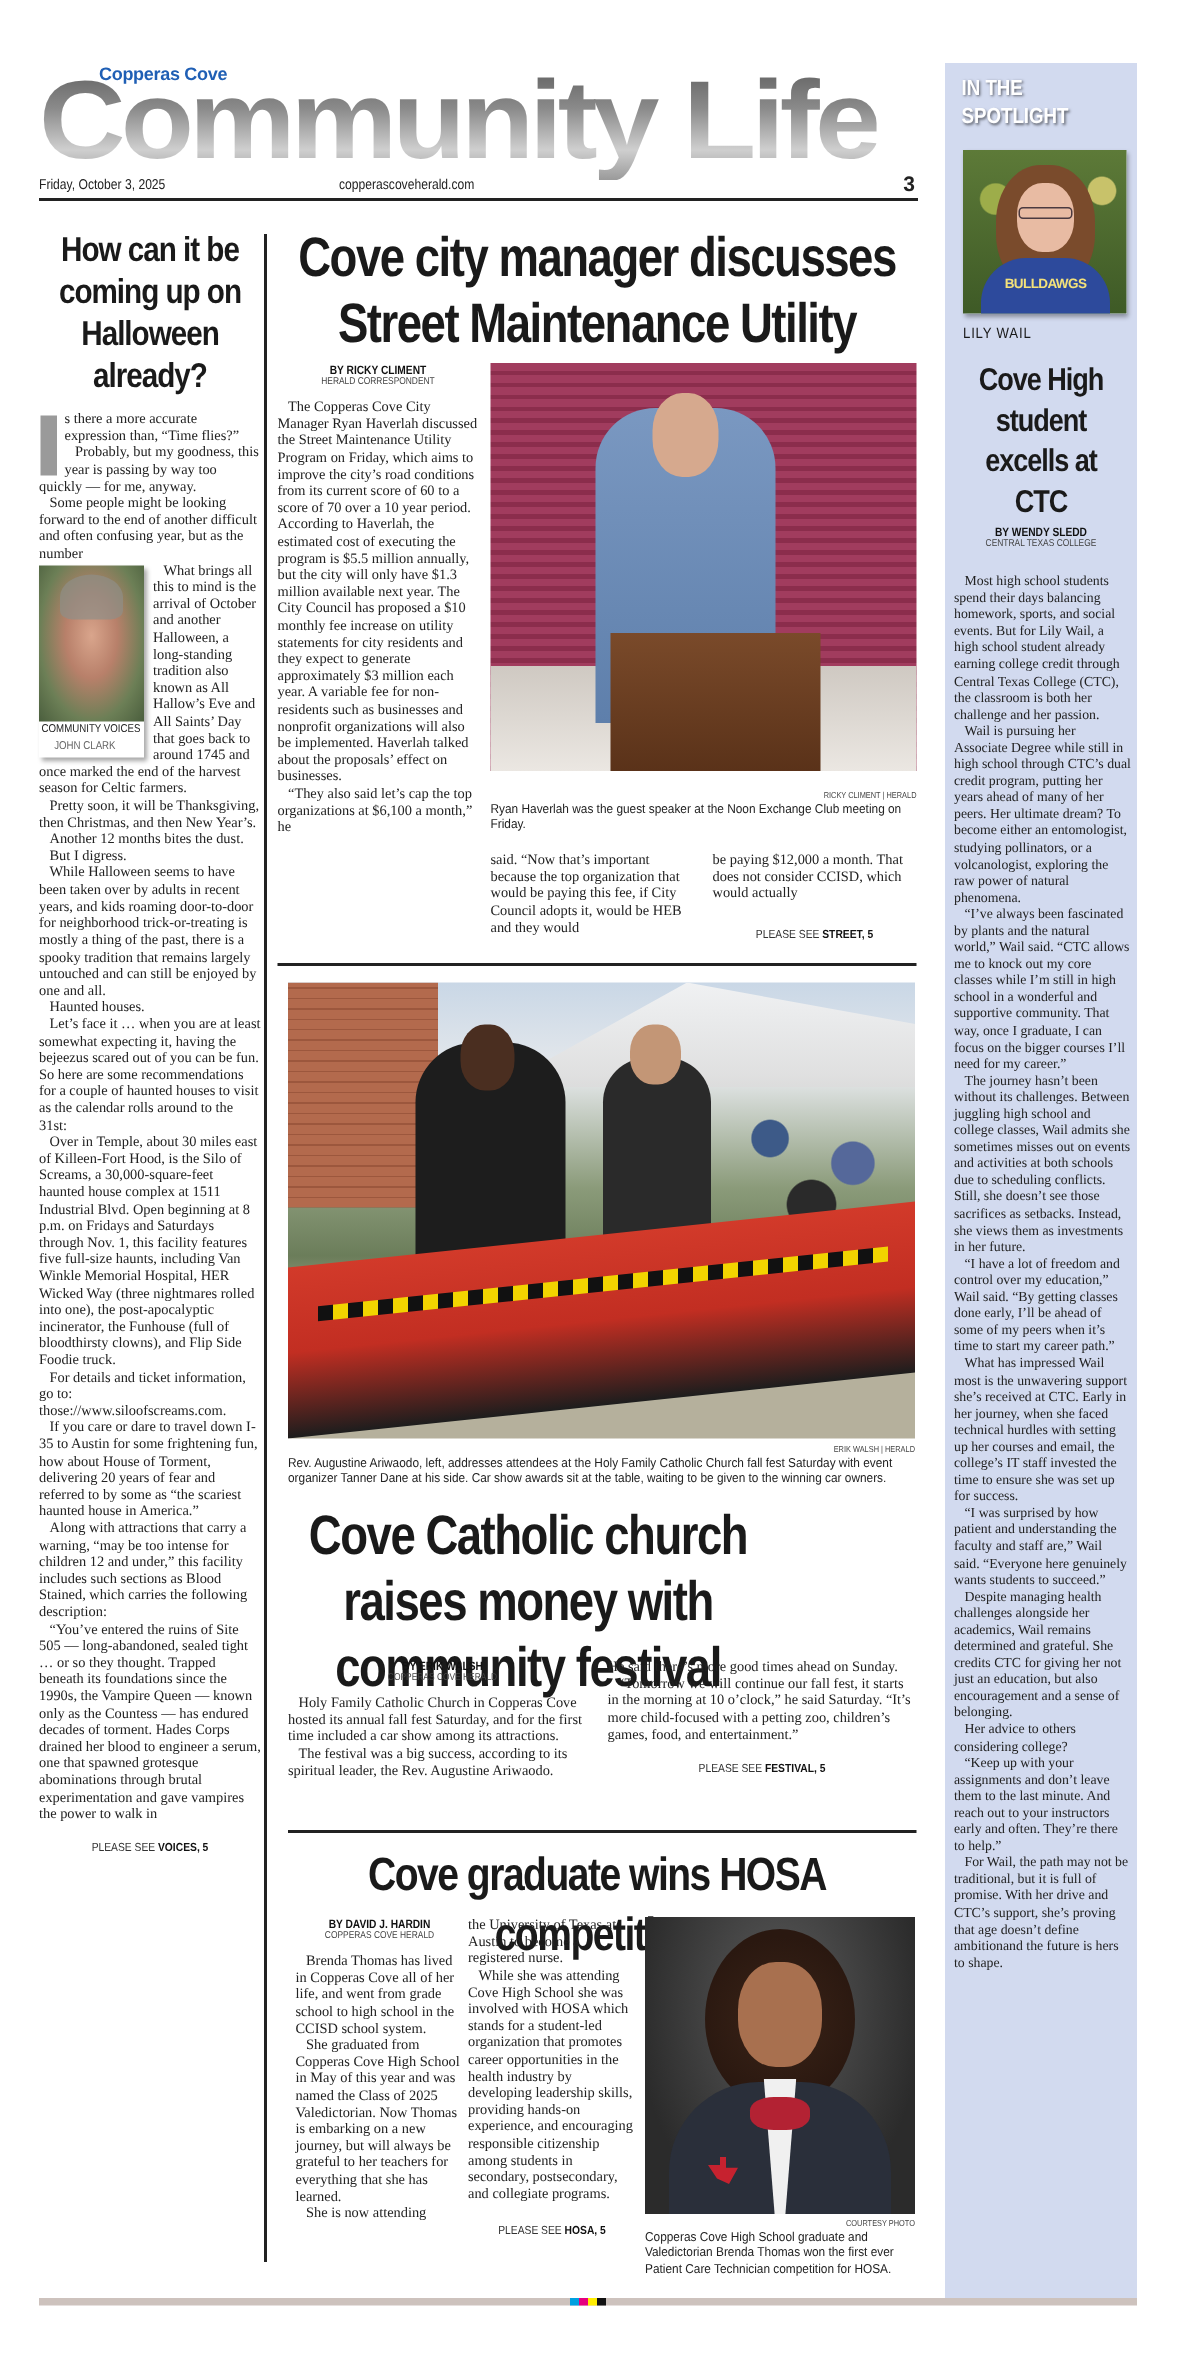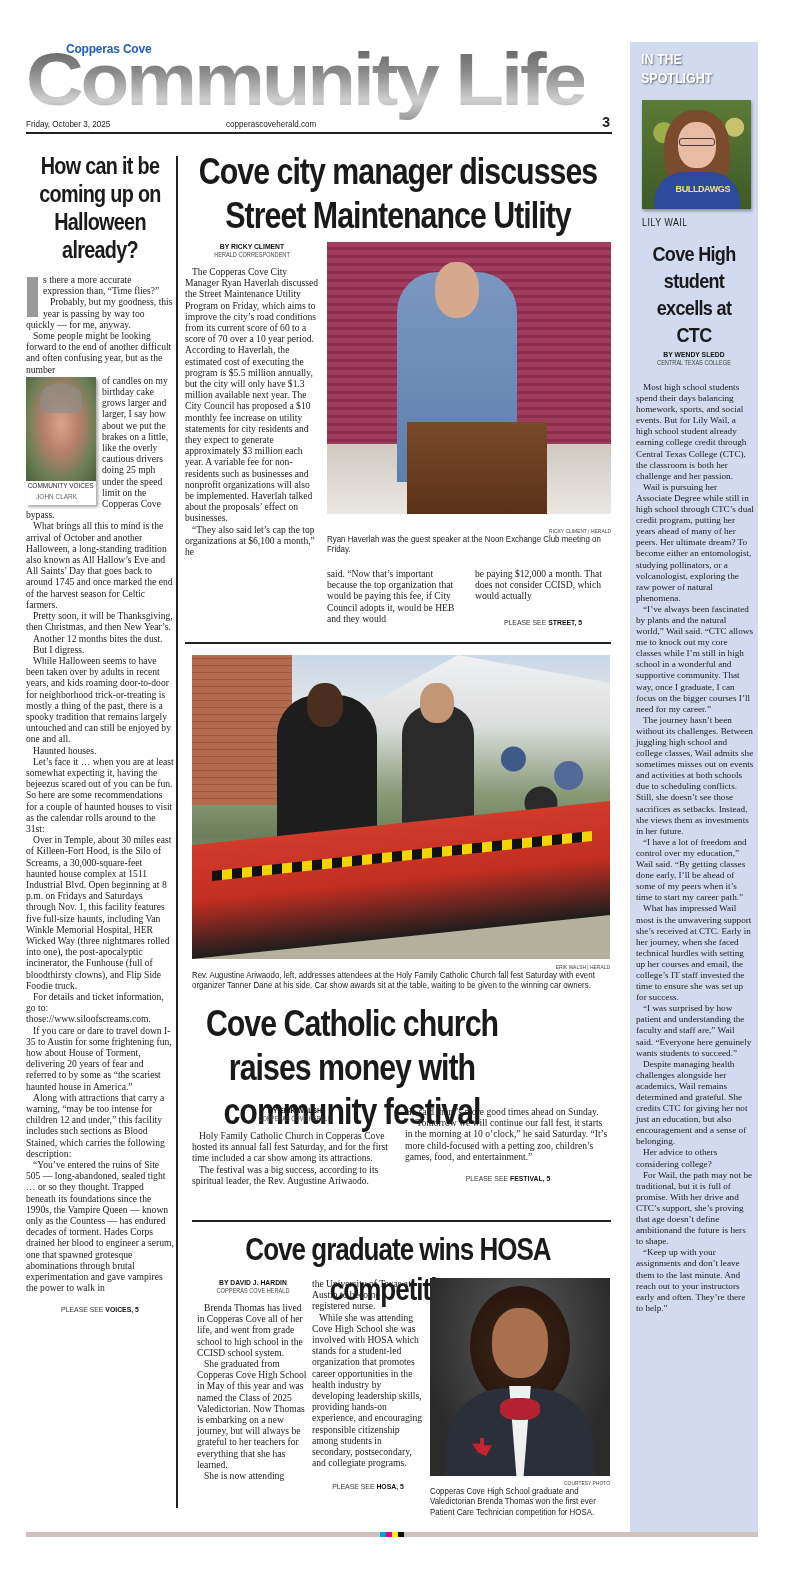--- a/index.html
+++ b/index.html
@@ -72,21 +72,21 @@
 
   
   .spot { position: absolute; left: 630px; top: 42px; width: 128px; height: 1490px; background: #d2daef; }
   .spot-head { position: absolute; left: 11px; top: 8px; font-family: "Liberation Sans", sans-serif; font-weight: 700; font-size: 14.5px; line-height: 19px; color: #ffffff; text-shadow: 1px 1px 2px rgba(0,0,0,0.55); transform: scaleX(0.86); transform-origin: left; }
   .spot-photo { position: absolute; left: 12px; top: 58px; width: 109px; height: 109px; overflow: hidden; box-shadow: 1px 2px 3px rgba(0,0,0,0.35);
     background: radial-gradient(circle at 20% 30%, #9dad4a 0 10px, transparent 11px), radial-gradient(circle at 85% 25%, #c8c26a 0 9px, transparent 10px), linear-gradient(180deg, #5d7a38, #3e5a26); }
   .sp-hair { position: absolute; left: 22px; top: 10px; width: 66px; height: 84px; border-radius: 45%; background: #7a4b2c; }
   .sp-face { position: absolute; left: 36px; top: 22px; width: 38px; height: 46px; border-radius: 45%; background: #e8bba3; }
   .sp-glasses { position: absolute; left: 37px; top: 38px; width: 36px; height: 8px; border: 1.5px solid #4b3a40; border-radius: 3px; }
   .sp-shirt { position: absolute; left: 12px; top: 72px; width: 86px; height: 44px; border-radius: 30px 30px 0 0; background: #2d4a9c; }
-  .sp-shirt-text { position: absolute; left: 22px; top: 84px; width: 66px; font-family: "Liberation Sans", sans-serif; font-weight: 900; font-size: 9px; color: #f4e27a; text-align: right; letter-spacing: -0.4px; }
+  .sp-shirt-text { position: absolute; left: 22px; top: 84px; width: 66px; font-family: "Liberation Sans", sans-serif; font-weight: 900; font-size: 9px; color: #f4e27a; text-align: center; letter-spacing: -0.4px; }
   .spot-name { position: absolute; left: 12px; top: 175px; font-family: "Liberation Sans", sans-serif; font-size: 10px; color: #1a1a1a; letter-spacing: 0.6px; transform: scaleX(0.88); transform-origin: left; }
   .spot-title { position: absolute; left: 0; top: 198px; width: 128px; font-family: "Liberation Sans", sans-serif; font-size: 21px; line-height: 27px; text-align: center; color: #1a1a1a; letter-spacing: -0.8px; transform: scaleX(0.86); }
   .spot-byline { position: absolute; left: 0; top: 308px; width: 128px; }
   .spot-body { position: absolute; left: 6px; top: 340px; width: 118px; font-size: 9.2px; line-height: 11.1px; }
 
   
   .footer-bar { position: absolute; left: 26px; top: 1532px; width: 732px; height: 5px; background: #cdc2bd; }
   .reg { position: absolute; top: 1532px; height: 5px; width: 6px; }
 </style>
 </head>
@@ -106,21 +106,20 @@
   <div class="serif-body">
     <div class="dropcap"></div>
     <p style="text-indent:0">s there a more accurate expression than, “Time flies?”</p>
     <p>Probably, but my goodness, this year is passing by way too quickly — for me, anyway.</p>
     <p>Some people might be looking forward to the end of another difficult and often confusing year, but as the number</p>
     <div class="mug">
       <div class="mug-photo"></div>
       <div class="mug-label">COMMUNITY VOICES</div>
       <div class="mug-name">JOHN CLARK</div>
     </div>
-    <p style="text-indent:0;text-align:left">of candles on my birthday cake grows larger and larger, I say how about we put the brakes on a little, like the overly cautious drivers doing 25 mph under the speed limit on the Copperas Cove bypass.</p>
     <p>What brings all this to mind is the arrival of October and another Halloween, a long-standing tradition also known as All Hallow’s Eve and All Saints’ Day that goes back to around 1745 and once marked the end of the harvest season for Celtic farmers.</p>
     <p>Pretty soon, it will be Thanksgiving, then Christmas, and then New Year’s.</p>
     <p>Another 12 months bites the dust.</p>
     <p>But I digress.</p>
     <p>While Halloween seems to have been taken over by adults in recent years, and kids roaming door-to-door for neighborhood trick-or-treating is mostly a thing of the past, there is a spooky tradition that remains largely untouched and can still be enjoyed by one and all.</p>
     <p>Haunted houses.</p>
     <p>Let’s face it … when you are at least somewhat expecting it, having the bejeezus scared out of you can be fun. So here are some recommendations for a couple of haunted houses to visit as the calendar rolls around to the 31st:</p>
     <p>Over in Temple, about 30 miles east of Killeen-Fort Hood, is the Silo of Screams, a 30,000-square-feet haunted house complex at 1511 Industrial Blvd. Open beginning at 8 p.m. on Fridays and Saturdays through Nov. 1, this facility features five full-size haunts, including Van Winkle Memorial Hospital, HER Wicked Way (three nightmares rolled into one), the post-apocalyptic incinerator, the Funhouse (full of bloodthirsty clowns), and Flip Side Foodie truck.</p>
     <p>For details and ticket information, go to: those://www.siloofscreams.com.</p>
     <p>If you care or dare to travel down I-35 to Austin for some frightening fun, how about House of Torment, delivering 20 years of fear and referred to by some as “the scariest haunted house in America.”</p>
@@ -243,22 +242,22 @@
   <div class="serif-body spot-body">
     <p>Most high school students spend their days balancing homework, sports, and social events. But for Lily Wail, a high school student already earning college credit through Central Texas College (CTC), the classroom is both her challenge and her passion.</p>
     <p>Wail is pursuing her Associate Degree while still in high school through CTC’s dual credit program, putting her years ahead of many of her peers. Her ultimate dream? To become either an entomologist, studying pollinators, or a volcanologist, exploring the raw power of natural phenomena.</p>
     <p>“I’ve always been fascinated by plants and the natural world,” Wail said. “CTC allows me to knock out my core classes while I’m still in high school in a wonderful and supportive community. That way, once I graduate, I can focus on the bigger courses I’ll need for my career.”</p>
     <p>The journey hasn’t been without its challenges. Between juggling high school and college classes, Wail admits she sometimes misses out on events and activities at both schools due to scheduling conflicts. Still, she doesn’t see those sacrifices as setbacks. Instead, she views them as investments in her future.</p>
     <p>“I have a lot of freedom and control over my education,” Wail said. “By getting classes done early, I’ll be ahead of some of my peers when it’s time to start my career path.”</p>
     <p>What has impressed Wail most is the unwavering support she’s received at CTC. Early in her journey, when she faced technical hurdles with setting up her courses and email, the college’s IT staff invested the time to ensure she was set up for success.</p>
     <p>“I was surprised by how patient and understanding the faculty and staff are,” Wail said. “Everyone here genuinely wants students to succeed.”</p>
     <p>Despite managing health challenges alongside her academics, Wail remains determined and grateful. She credits CTC for giving her not just an education, but also encouragement and a sense of belonging.</p>
     <p>Her advice to others considering college?</p>
+    <p>“Keep up with your assignments and don’t leave them to the last minute. And reach out to your instructors early and often. They’re there to help.”</p>
     <p>For Wail, the path may not be traditional, but it is full of promise. With her drive and CTC’s support, she’s proving that age doesn’t define ambitionand the future is hers to shape.</p>
-    <p>“Keep up with your assignments and don’t leave them to the last minute. And reach out to your instructors early and often. They’re there to help.”</p>
   </div>
 </aside>
 
 <div class="footer-bar"></div>
 <div class="reg" style="left:380px;background:#00a0e0"></div>
 <div class="reg" style="left:386px;background:#e6007e"></div>
 <div class="reg" style="left:392px;background:#ffed00"></div>
 <div class="reg" style="left:398px;background:#111111"></div>
 
 </body></html>

